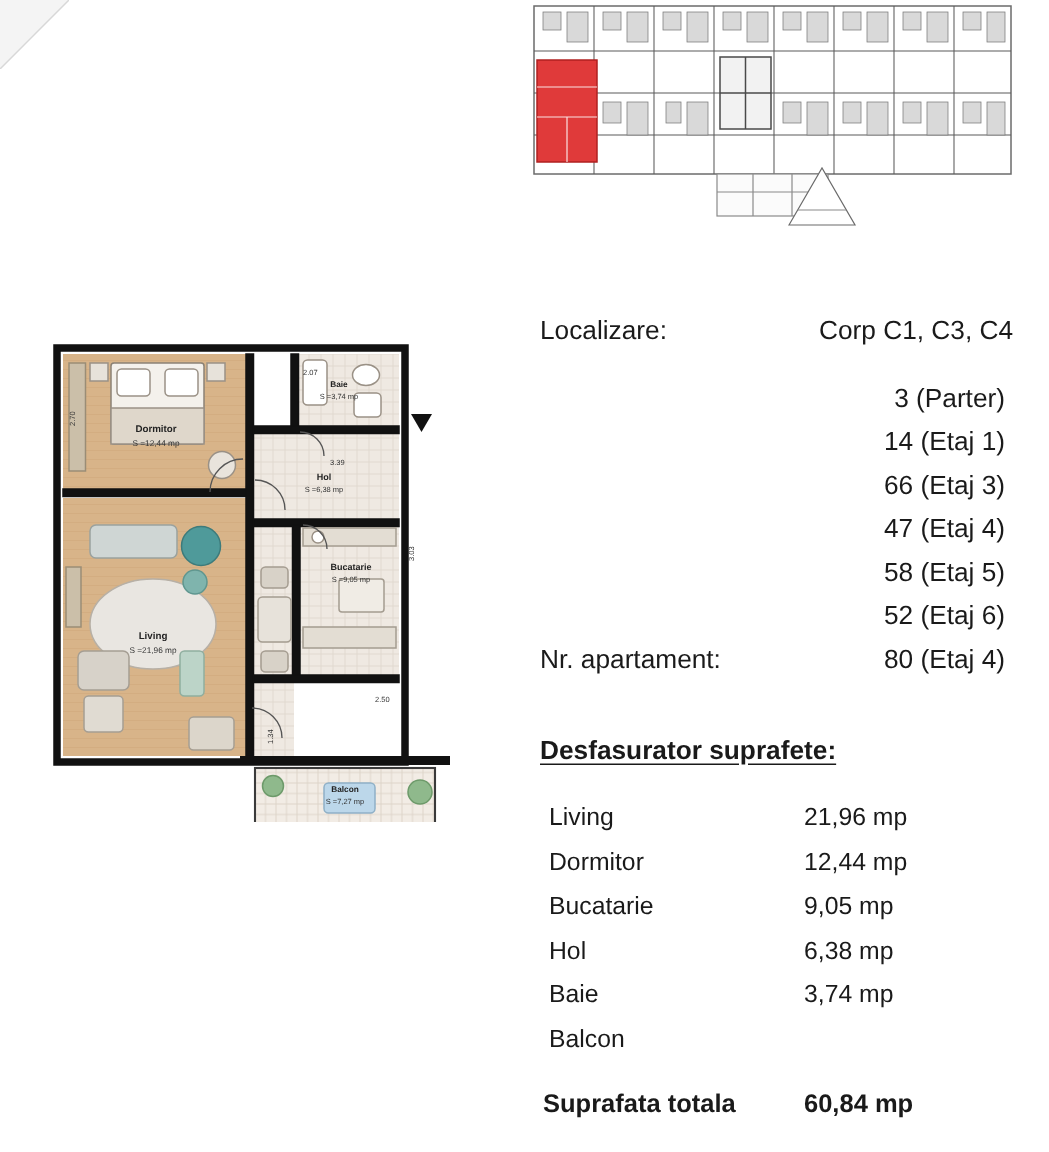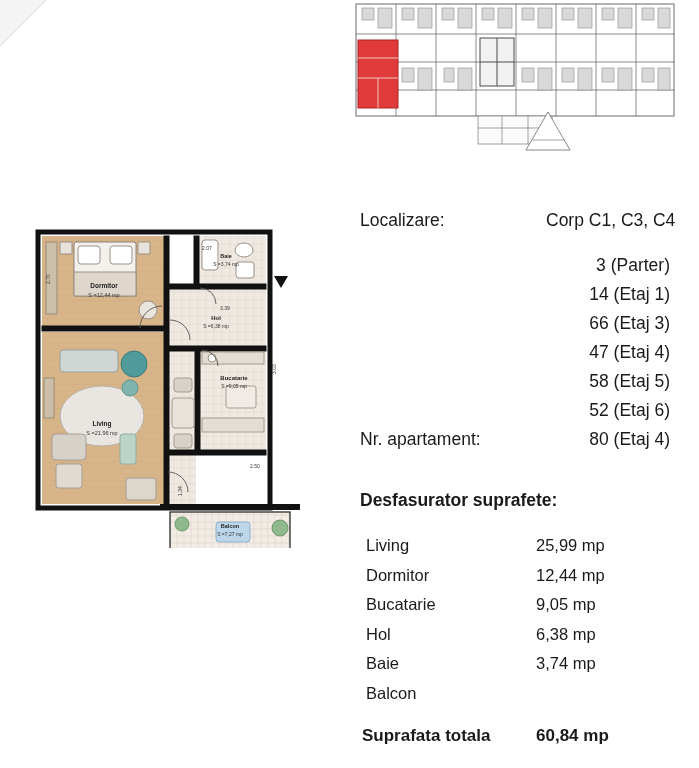--- a/index.html
+++ b/index.html
@@ -96,20 +96,21 @@
   .apt-list li {
     text-align: right;
     width: 162px;
     white-space: nowrap;
   }
 
   .section-title {
     margin-top: 36px;
     font-size: 17.5px;
     font-weight: bold;
+    text-decoration: underline;
     text-underline-offset: 3px;
   }
 
   .areas {
     margin-top: 20px;
     width: 288px;
   }
   .area-row {
     display: flex;
     font-size: 16.5px;
@@ -368,21 +369,21 @@
       <li>52 (Etaj 6)</li>
       <li>80 (Etaj 4)</li>
     </ul>
   </div>
 
   <div class="section-title">Desfasurator suprafete:</div>
 
   <div class="areas">
     <div class="area-row">
       <span class="name">Living</span>
-      <span class="value">25,99 mp</span>
+      <span class="value">21,96 mp</span>
     </div>
     <div class="area-row">
       <span class="name">Dormitor</span>
       <span class="value">12,44 mp</span>
     </div>
     <div class="area-row">
       <span class="name">Bucatarie</span>
       <span class="value">9,05 mp</span>
     </div>
     <div class="area-row">

